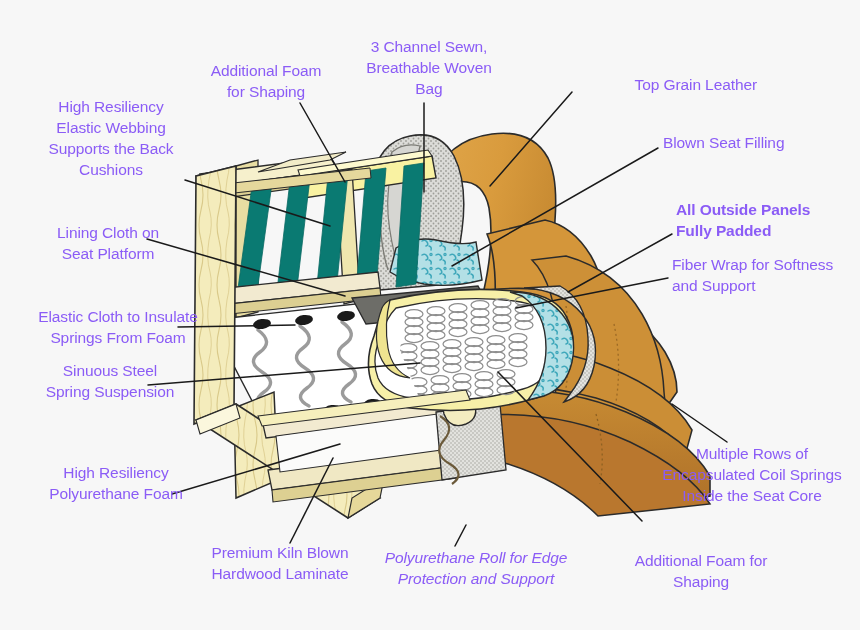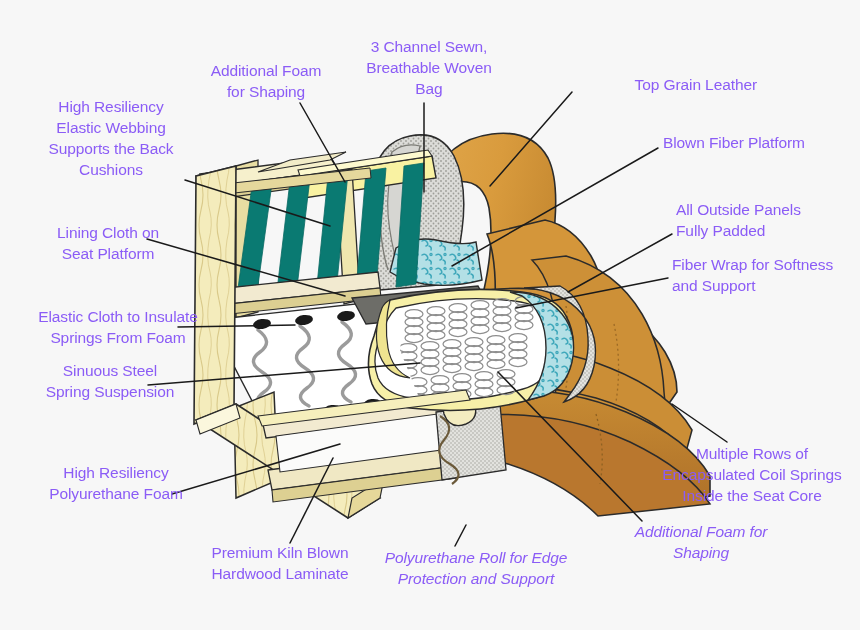--- a/index.html
+++ b/index.html
@@ -290,37 +290,37 @@
       <div class="callout c-center" style="left: 28px; top: 96px; width: 166px;">High Resiliency
 Elastic Webbing
 Supports the Back
 Cushions</div>
       <div class="callout c-center" style="left: 190px; top: 60px; width: 152px;">Additional Foam
 for Shaping</div>
       <div class="callout c-center" style="left: 355px; top: 36px; width: 148px;">3 Channel Sewn,
 Breathable Woven
 Bag</div>
       <div class="callout c-left" style="left: 577px; top: 74px; width: 180px; text-align: right;">Top Grain Leather</div>
-      <div class="callout c-left" style="left: 663px; top: 132px; width: 180px;">Blown Fiber Platform</div>
-      <div class="callout c-left" style="left: 676px; top: 199px; width: 180px;">All Outside Panels
+      <div class="callout c-left" style="left: 663px; top: 132px; width: 180px;">Blown Seat Filling</div>
+      <div class="callout c-left" style="left: 676px; top: 199px; width: 180px; font-weight: bold;">All Outside Panels
 Fully Padded</div>
       <div class="callout c-left" style="left: 672px; top: 254px; width: 192px;">Fiber Wrap for Softness
 and Support</div>
       <div class="callout c-center" style="left: 24px; top: 222px; width: 168px;">Lining Cloth on
 Seat Platform</div>
       <div class="callout c-center" style="left: 20px; top: 306px; width: 196px;">Elastic Cloth to Insulate
 Springs From Foam</div>
       <div class="callout c-center" style="left: 20px; top: 360px; width: 180px;">Sinuous Steel
 Spring Suspension</div>
       <div class="callout c-center" style="left: 26px; top: 462px; width: 180px;">High Resiliency
 Polyurethane Foam</div>
       <div class="callout c-center" style="left: 188px; top: 542px; width: 184px;">Premium Kiln Blown
 Hardwood Laminate</div>
       <div class="callout c-center" style="left: 372px; top: 547px; width: 208px; font-style: italic;">Polyurethane Roll for Edge
 Protection and Support</div>
-      <div class="callout c-center" style="left: 615px; top: 521px; width: 172px; font-style: italic;">Additional Foam for
+      <div class="callout c-center" style="left: 615px; top: 550px; width: 172px;">Additional Foam for
 Shaping</div>
       <div class="callout c-center" style="left: 648px; top: 443px; width: 208px;">Multiple Rows of
 Encapsulated Coil Springs
 Inside the Seat Core</div>
     </div>
 
 </div>
 
 </body></html>

